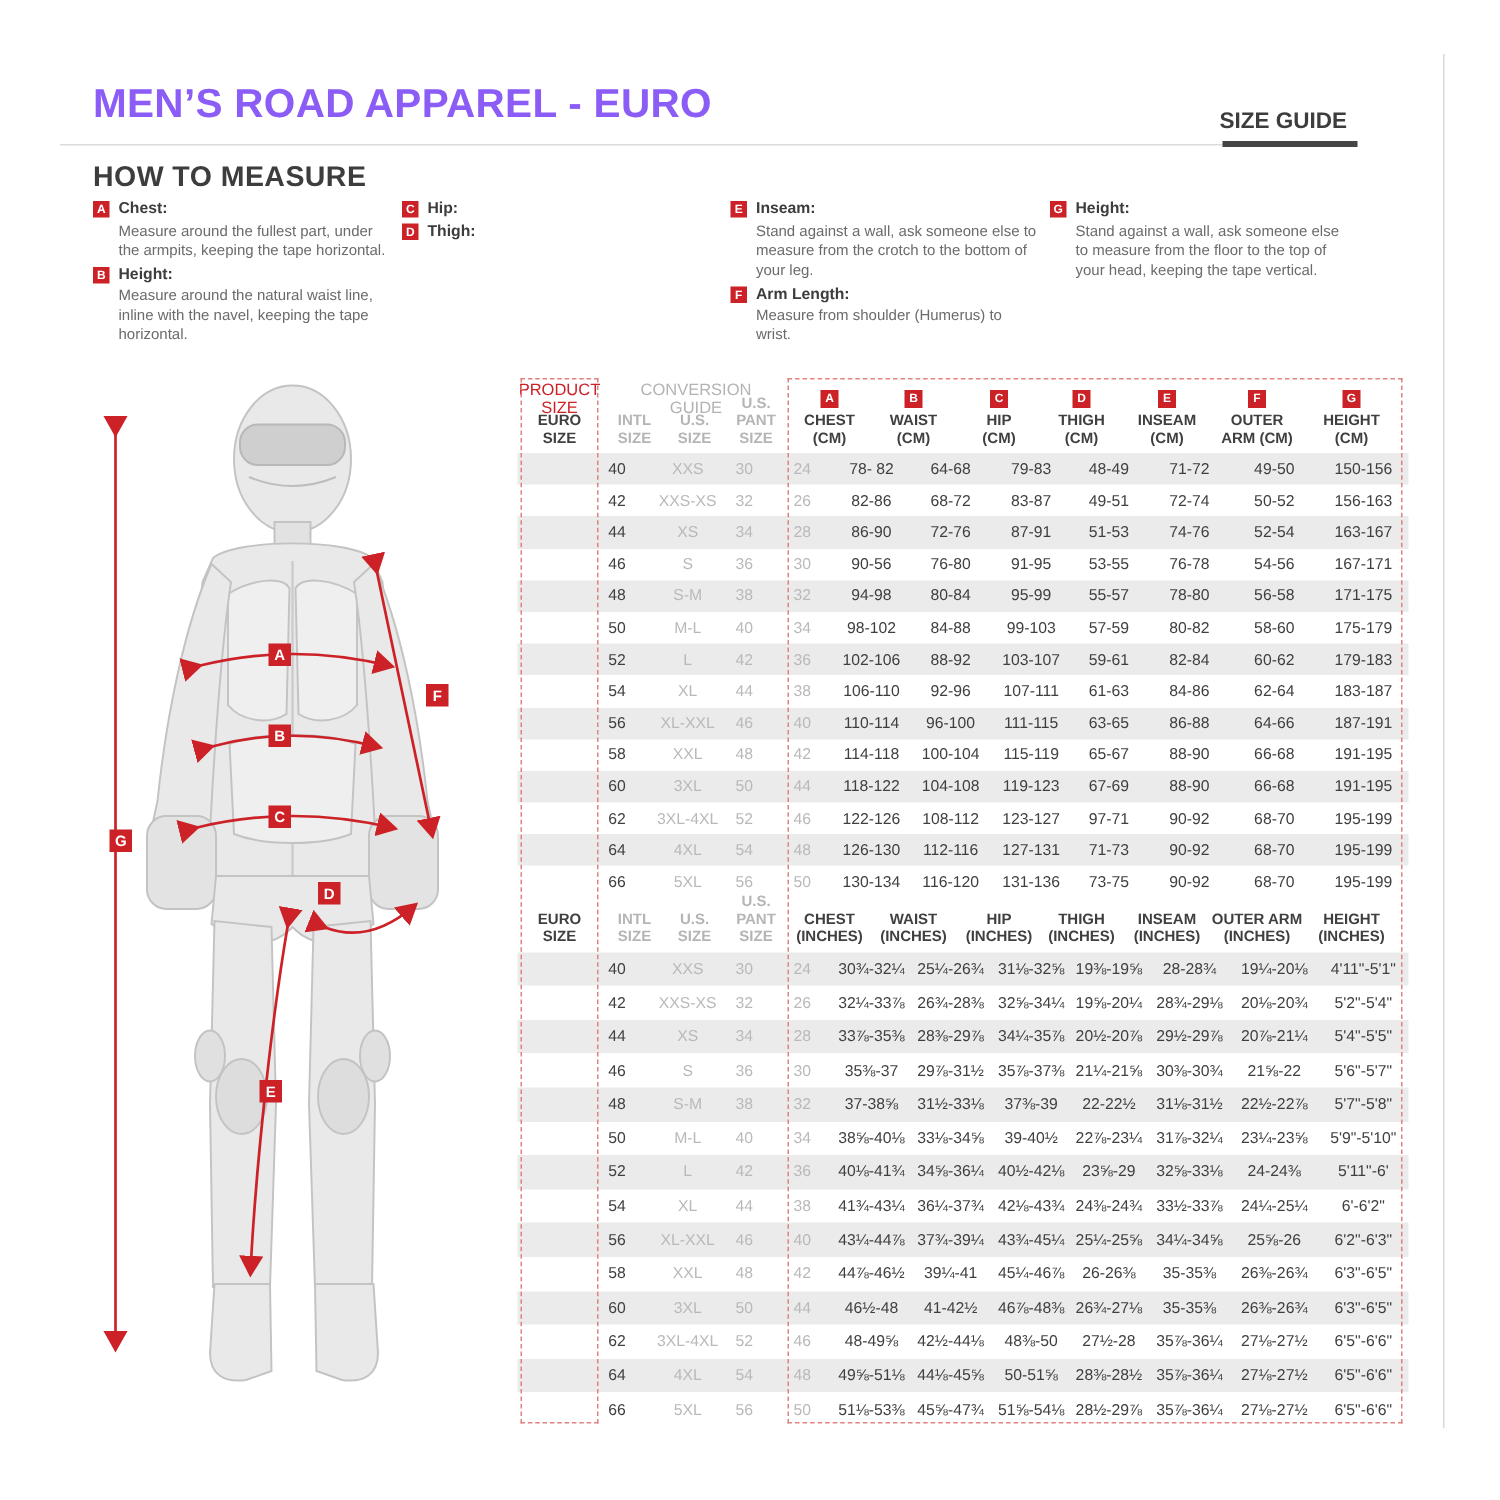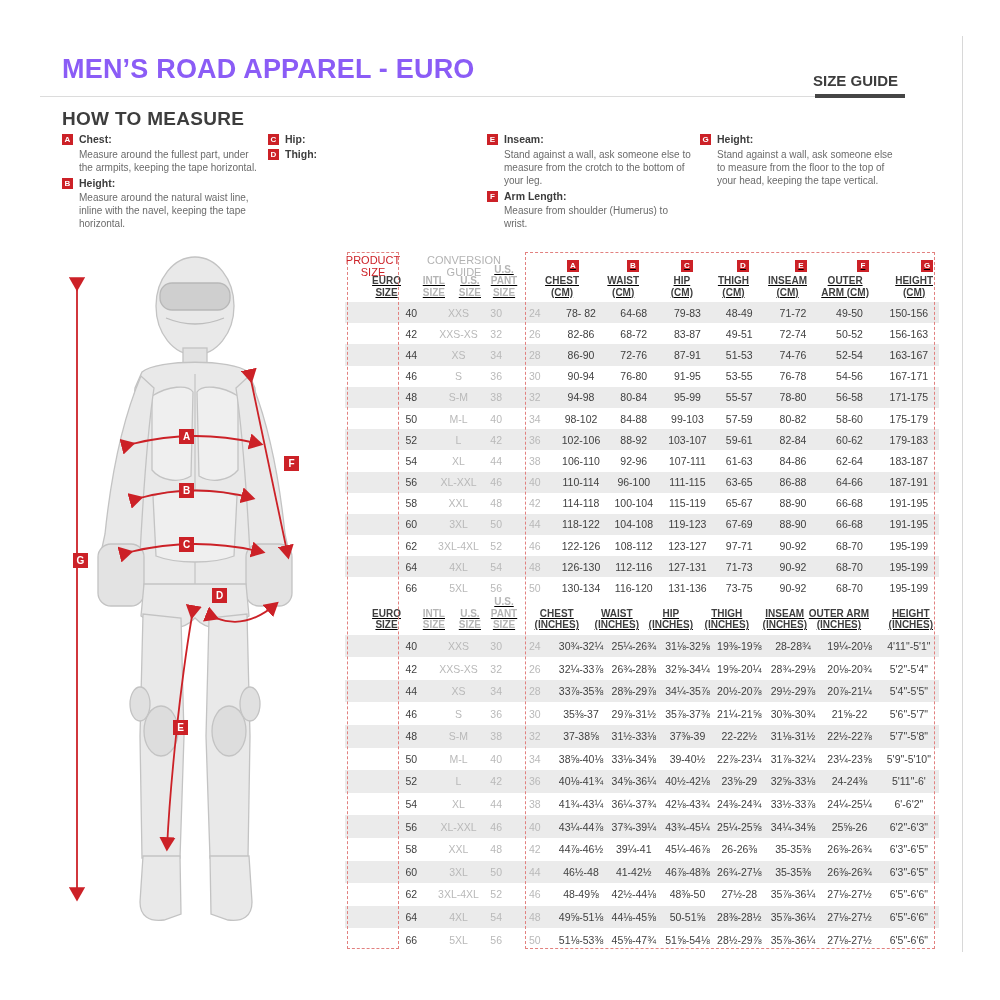--- a/index.html
+++ b/index.html
@@ -37,22 +37,22 @@
   .size-table { position:absolute; left:345px; top:222px; width:594px; }
   .grow { display:flex; height:30px; }
   .gcell { white-space:pre-line; text-align:center; font-weight:normal; font-size:11px;
            line-height:1.12;margin-top:32px; }
   .g-product { width:56px; color:#cc2127; }
   .g-conv { width:126px; color:#b3b3b3;text-align:center; }
   .g-body { width:406px; color:#cc2127; }
   .hrow { display:flex; }
   .cm-hrow { height:50px; }
   .in-hrow { height:36px; }
-  .hcell { display:flex; flex-direction:column; justify-content:flex-end; align-items:flex-end;
-           white-space:pre-line; text-align:center; padding-bottom:4px;text-decoration:underline; }
+  .hcell { display:flex; flex-direction:column; justify-content:flex-end; align-items:center;
+           white-space:pre-line; text-align:center; padding-bottom:4px; }
   .hlabel { font-size:10px; font-weight:bold; color:#3f3f3f; line-height:1.15; white-space:pre-line; }
   .hcell.gray .hlabel { color:#b5b5b5; }
   .hb { width:12px; height:12px; font-size:8px; line-height:12px; margin-bottom:3px; }
   .trow { display:flex; align-items:center; height:21.2px;padding-left:40px; }
   .inches-rows .trow { height:22.6px; }
   .shade { background:#ebebeb; }
   .cell { font-size:10.5px; color:#3f3f3f; text-align:center; }
   .cell.gray { color:#b9b9b9; }
   .c0{width:56px}.c1{width:44px}.c2{width:36px}.c3{width:46px}.c4{width:52px}
   .c5{width:60px}.c6{width:54px}.c7{width:56px}.c8{width:58px}.c9{width:62px}.c10{width:64px}
@@ -252,21 +252,21 @@
           <div class="cell c7">51-53</div>
           <div class="cell c8">74-76</div>
           <div class="cell c9">52-54</div>
           <div class="cell c10">163-167</div>
         </div>
         <div class="trow">
           <div class="cell c0">46</div>
           <div class="cell c1 gray">S</div>
           <div class="cell c2 gray">36</div>
           <div class="cell c3 gray">30</div>
-          <div class="cell c4">90-94</div>
+          <div class="cell c4">90-56</div>
           <div class="cell c5">76-80</div>
           <div class="cell c6">91-95</div>
           <div class="cell c7">53-55</div>
           <div class="cell c8">76-78</div>
           <div class="cell c9">54-56</div>
           <div class="cell c10">167-171</div>
         </div>
         <div class="trow shade">
           <div class="cell c0">48</div>
           <div class="cell c1 gray">S-M</div>

